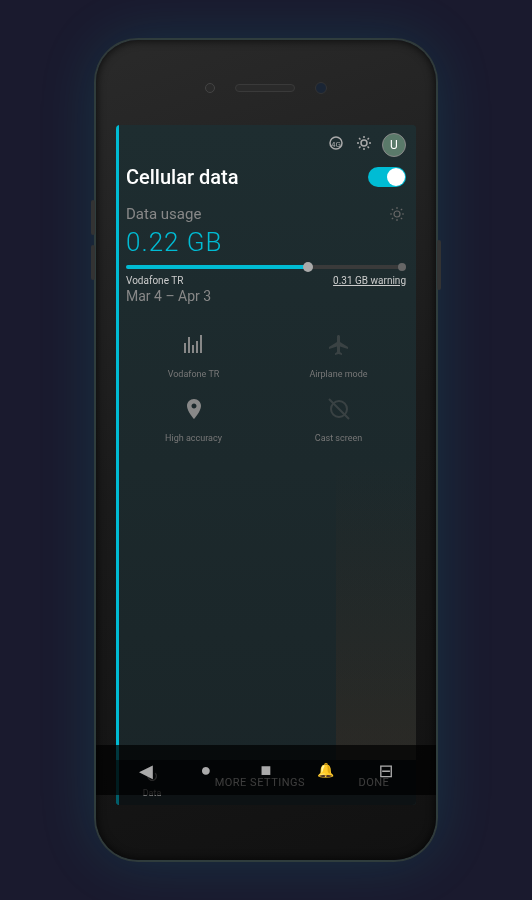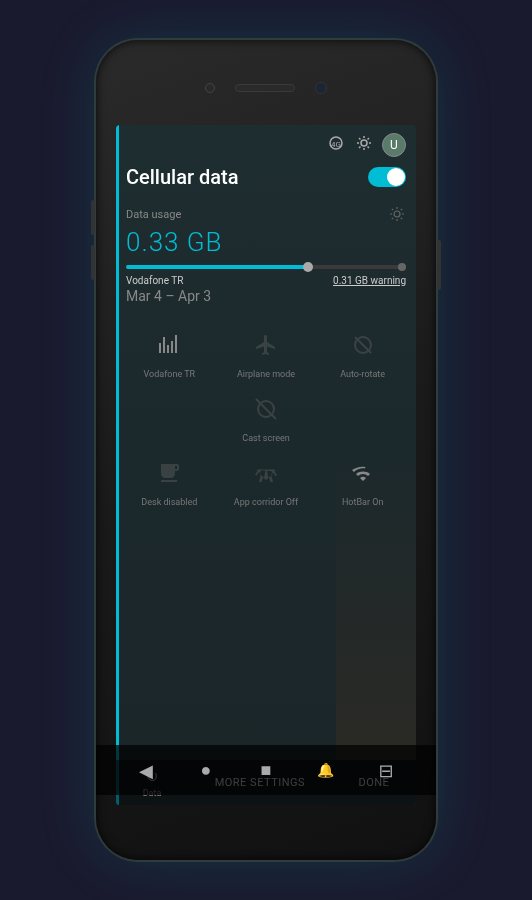--- a/index.html
+++ b/index.html
@@ -161,21 +161,21 @@
       width: 18px; height: 18px;
       background: #fff;
       border-radius: 50%;
       position: absolute;
       right: 1px; top: 1px;
     }
 
     
     .data-usage-label {
       color: #888;
-      font-size: 11px;
+      font-size: 15px;
       margin-bottom: 4px;
       display: flex;
       align-items: center;
       justify-content: space-between;
     }
 
     .data-usage-amount {
       color: #00bcd4;
       font-size: 26px;
       font-weight: 300;
@@ -380,21 +380,21 @@
         </div>
 
         <div class="data-usage-label">
           <span>Data usage</span>
           <svg width="18" height="18" viewBox="0 0 18 18" fill="#666">
             <circle cx="9" cy="9" r="3" fill="none" stroke="#666" stroke-width="1.2"></circle>
             <path d="M9 2v2M9 14v2M2 9h2M14 9h2M3.8 3.8l1.4 1.4M12.8 12.8l1.4 1.4M3.8 14.2l1.4-1.4M12.8 5.2l1.4-1.4" stroke="#666" stroke-width="1.2"></path>
           </svg>
         </div>
 
-        <div class="data-usage-amount">0.33 GB</div>
+        <div class="data-usage-amount">0.22 GB</div>
 
         <div class="progress-bar-track">
           <div class="progress-bar-fill">
             <div class="progress-thumb"></div>
           </div>
           <div class="progress-end-dot"></div>
         </div>
 
         <div class="data-info-row">
           <span class="data-info-left">Vodafone TR</span>
@@ -417,69 +417,42 @@
             <span class="qs-label">Vodafone TR</span>
           </div>
           <div class="qs-item">
             <div class="qs-icon-wrap qs-icon-disabled">
               <svg width="24" height="24" viewBox="0 0 24 24" fill="#666">
                 <path d="M21 16v-2l-8-5V3.5c0-.83-.67-1.5-1.5-1.5S10 2.67 10 3.5V9l-8 5v2l8-2.5V19l-2 1.5V22l3.5-1 3.5 1v-1.5L13 19v-5.5l8 2.5z"></path>
               </svg>
             </div>
             <span class="qs-label">Airplane mode</span>
           </div>
+        </div>
+
+        <div class="qs-row">
           <div class="qs-item">
-            <div class="qs-icon-wrap qs-icon-disabled">
-              <svg width="24" height="24" viewBox="0 0 24 24" fill="none" stroke="#666" stroke-width="2">
-                <circle cx="12" cy="12" r="8"></circle>
-                <line x1="4" y1="4" x2="20" y2="20" stroke="#666" stroke-width="2"></line>
+            <div class="qs-icon-wrap" style="position:relative;">
+              <svg width="24" height="24" viewBox="0 0 24 24" fill="#888">
+                <path d="M12 2C8.13 2 5 5.13 5 9c0 5.25 7 13 7 13s7-7.75 7-13c0-3.87-3.13-7-7-7zm0 9.5c-1.38 0-2.5-1.12-2.5-2.5s1.12-2.5 2.5-2.5 2.5 1.12 2.5 2.5-1.12 2.5-2.5 2.5z"></path>
               </svg>
             </div>
-            <span class="qs-label">Auto-rotate</span>
-          </div>
-        </div>
-
-        <div class="qs-row">
+            <span class="qs-label">High accuracy</span>
+          </div>
           <div class="qs-item">
             <div class="qs-icon-wrap qs-icon-disabled">
               <svg width="24" height="24" viewBox="0 0 24 24" fill="none" stroke="#666" stroke-width="2">
                 <circle cx="12" cy="12" r="8"></circle>
                 <line x1="2" y1="2" x2="22" y2="22"></line>
               </svg>
             </div>
             <span class="qs-label">Cast screen</span>
           </div>
         </div>
 
-        <div class="qs-row">
-          <div class="qs-item">
-            <div class="qs-icon-wrap qs-icon-disabled">
-              <svg width="24" height="24" viewBox="0 0 24 24" fill="#666">
-                <path d="M20 3H4v10c0 2.21 1.79 4 4 4h6c2.21 0 4-1.79 4-4v-3h2c1.11 0 2-.89 2-2V5c0-1.11-.89-2-2-2zm0 5h-2V5h2v3zM4 19h16v2H4z"></path>
-              </svg>
-            </div>
-            <span class="qs-label">Desk disabled</span>
-          </div>
-          <div class="qs-item">
-            <div class="qs-icon-wrap qs-icon-disabled">
-              <svg width="24" height="24" viewBox="0 0 24 24" fill="#666">
-                <path d="M20.5 9.5c.28 0 .5-.22.5-.5s-.22-.5-.5-.5h-17c-.28 0-.5.22-.5.5s.22.5.5.5h8l-1.5 7-4-3.5L7 8l-3.5 1.5L1 14l2 .5 1.5-3.5L7 13l-2 8h2.5l1.5-4.5L12 19l3-2.5L16.5 21H19l-2-8 2.5-1.5 1.5 3.5 2-.5-2.5-4.5L17 8l1.5 5.5-4 3.5-1.5-7h8z"></path>
-              </svg>
-            </div>
-            <span class="qs-label">App corridor Off</span>
-          </div>
-          <div class="qs-item">
-            <div class="qs-icon-wrap">
-              <svg width="24" height="24" viewBox="0 0 24 24" fill="#888">
-                <path d="M1 9l2 2c2.88-2.88 6.79-4.08 10.53-3.62l1.19-1.19C9.89 5.09 4.97 6.64 1 9zm8 8l3 3 3-3c-1.65-1.66-4.34-1.66-6 0zm-4-4l2 2c2.77-2.77 7.26-2.77 10.03 0l2-2C15.14 9.74 8.87 9.74 5 13z"></path>
-              </svg>
-            </div>
-            <span class="qs-label">HotBar On</span>
-          </div>
-        </div>
       </div>
 
       <div class="action-bar">
         <div class="sync-icon">
           <span style="color:#888; font-size:16px;">↻</span>
           <span style="color:#888; font-size:9px;">Data</span>
         </div>
         <span class="action-btn">MORE SETTINGS</span>
         <span class="action-btn">DONE</span>
       </div>

